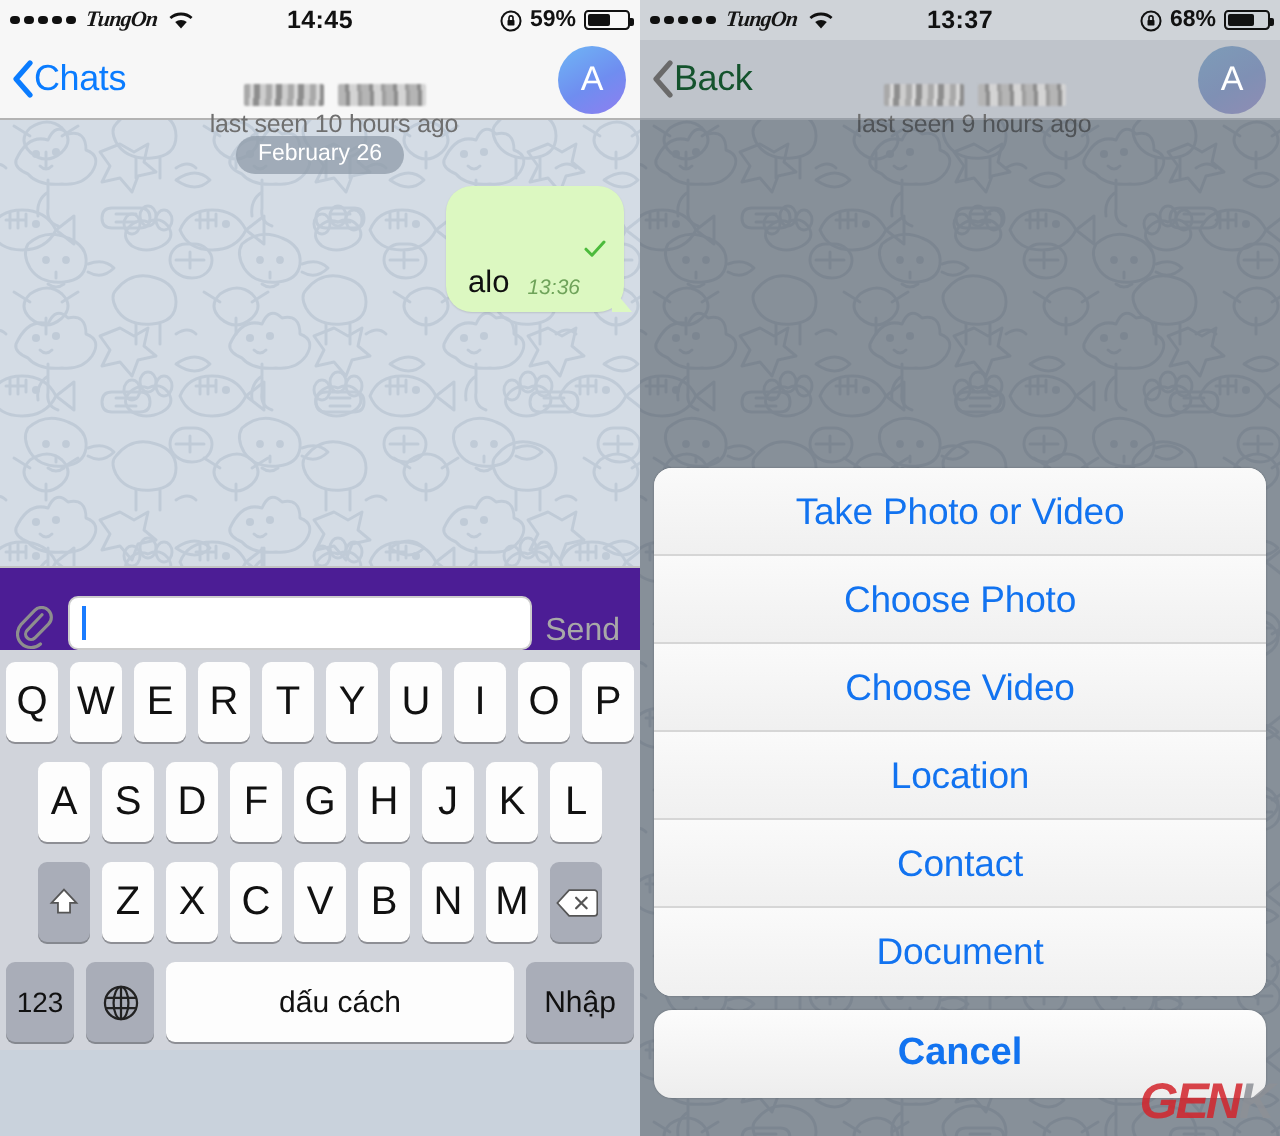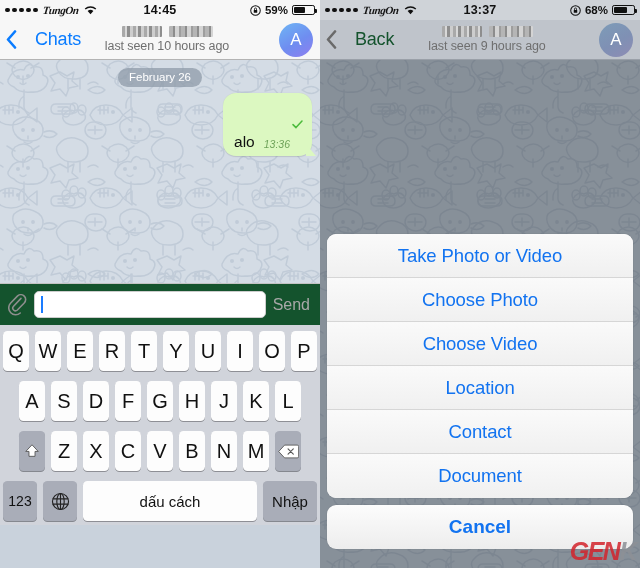--- a/index.html
+++ b/index.html
@@ -45,27 +45,27 @@
     width: 2px; height: 4px; background: #111; border-radius: 0 1px 1px 0;
   }
   .battfill { height: 100%; background: #111; border-radius: 1px; }
 
   
   .navbar {
     height: 40px; background: #f7f7f7; position: relative;
     display: flex; align-items: center; padding: 0 6px;
     border-bottom: 1px solid #b3b3b3; z-index: 5;
   }
-  .back-btn { display: flex; align-items: center; gap: 18px; cursor: pointer; }
+  .back-btn { display: flex; align-items: center; gap: 0; cursor: pointer; }
   .chev { width: 11px; height: 19px; }
   .back-label { font-size: 18px; color: #0a7cff; letter-spacing: -.2px; }
   .phone2 .back-label { color: #14532d; text-align: center; }
   .phone2 .chev path { stroke: #6a6a6a; }
   .nav-center {
-    position: absolute; left: 72px; right: 58px; top: 4px;
+    position: absolute; left: 72px; right: 58px; top: 20px;
     display: flex; flex-direction: column; align-items: center;
   }
   .blurname { display: flex; gap: 7px; align-items: flex-end; height: 13px; }
   .bn { border-radius: 1px; filter: blur(0.6px); }
   .bn1 { width: 40px; height: 11px;
     background: repeating-linear-gradient(92deg,#a9a9a9 0 3px,#d8d8d8 3px 5px,#8e8e8e 5px 8px,#cdcdcd 8px 11px); }
   .bn2 { width: 44px; height: 11px;
     background: repeating-linear-gradient(88deg,#b5b5b5 0 4px,#8d8d8d 4px 6px,#d4d4d4 6px 10px,#9e9e9e 10px 12px); }
   .subtitle { font-size: 12.5px; color: #6f6f6f; margin-top: 2px; letter-spacing: -.1px; }
   .avatar {
@@ -102,22 +102,22 @@
     width: 10px; height: 12px; background: #dcf8c1;
     clip-path: polygon(0 0, 100% 100%, 0 100%);
   }
   .btext { font-size: 15.5px; color: #101010; }
   .bmeta { display: flex; align-items: center; gap: 2px; padding-bottom: 1px; }
   .btime { font-size: 10.5px; color: #6fa35a; font-style: italic; margin-top: 40px; }
   .check { width: 11px; height: 9px; }
 
   
   .inputbar {
-    height: 42px; background: #14532d; border-top: 1px solid #c3c3c3;
-    display: flex; align-items: center; gap: 7px; padding: 0 8px;
+    height: 42px; background: #4c1d95; border-top: 1px solid #c3c3c3;
+    display: flex; align-items: flex-end; gap: 7px; padding: 0 8px;
   }
   .clip { width: 19px; height: 22px; flex: none; }
   .field {
     flex: 1; height: 27px; background: #fff;
     border: 1px solid #cdcdcd; border-radius: 5px;
     display: flex; align-items: center; padding: 0 6px;
   }
   .caret { width: 1.6px; height: 17px; background: #1a7cff; }
   .send { font-size: 16px; color: #a8a8a8; padding-right: 2px; }
 

